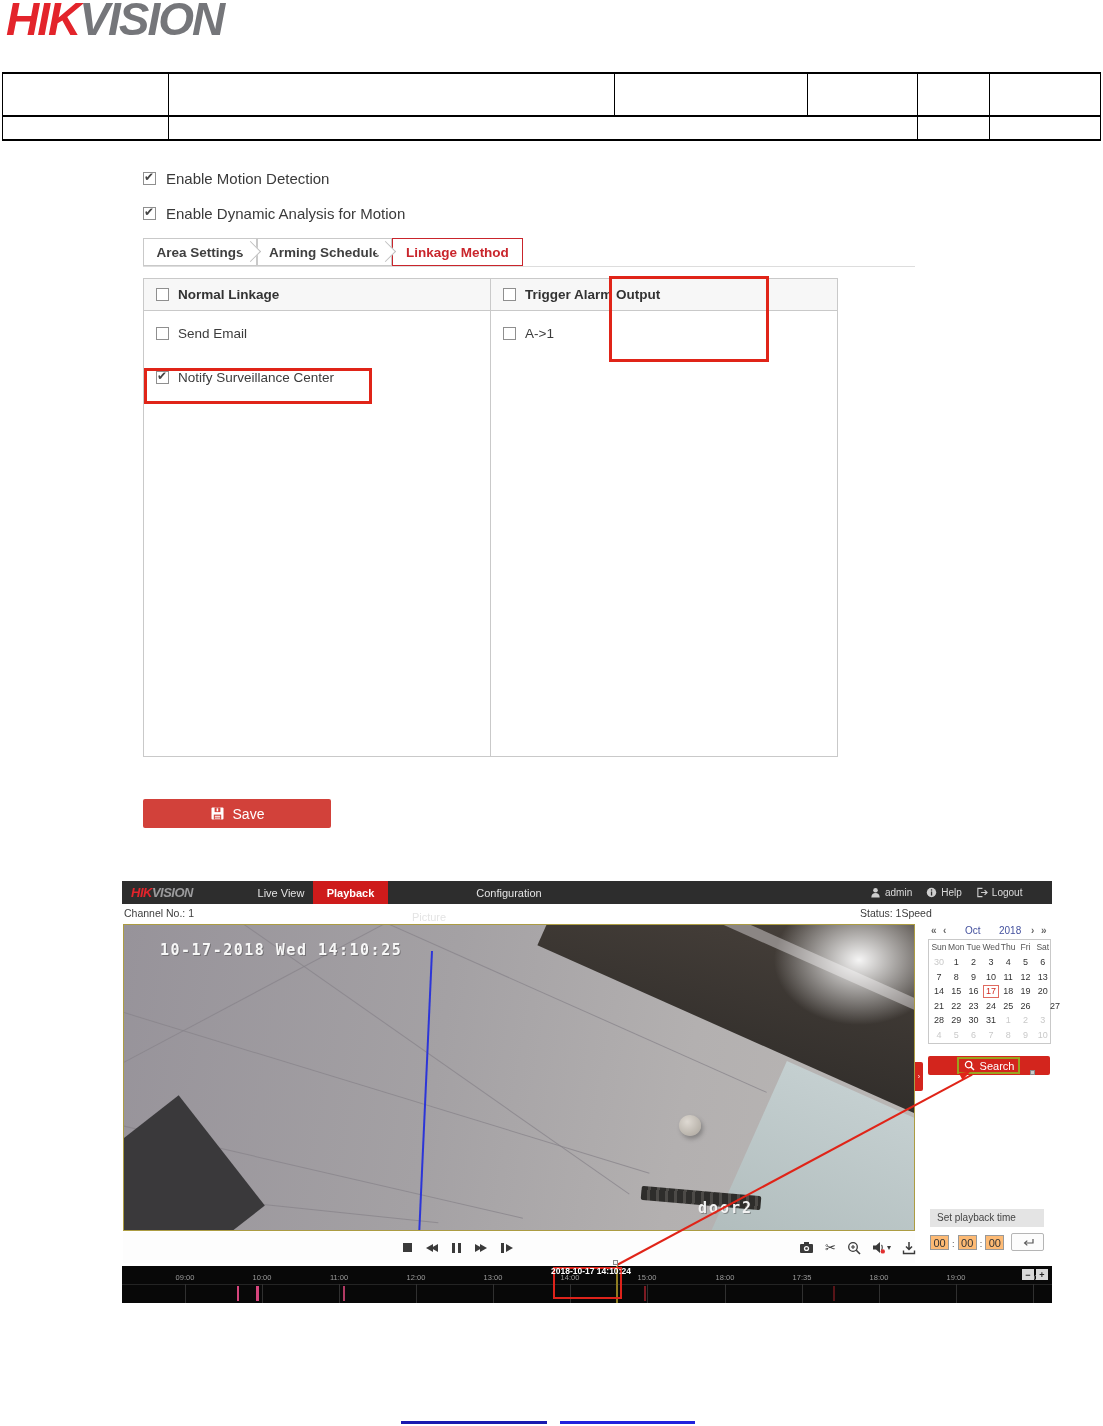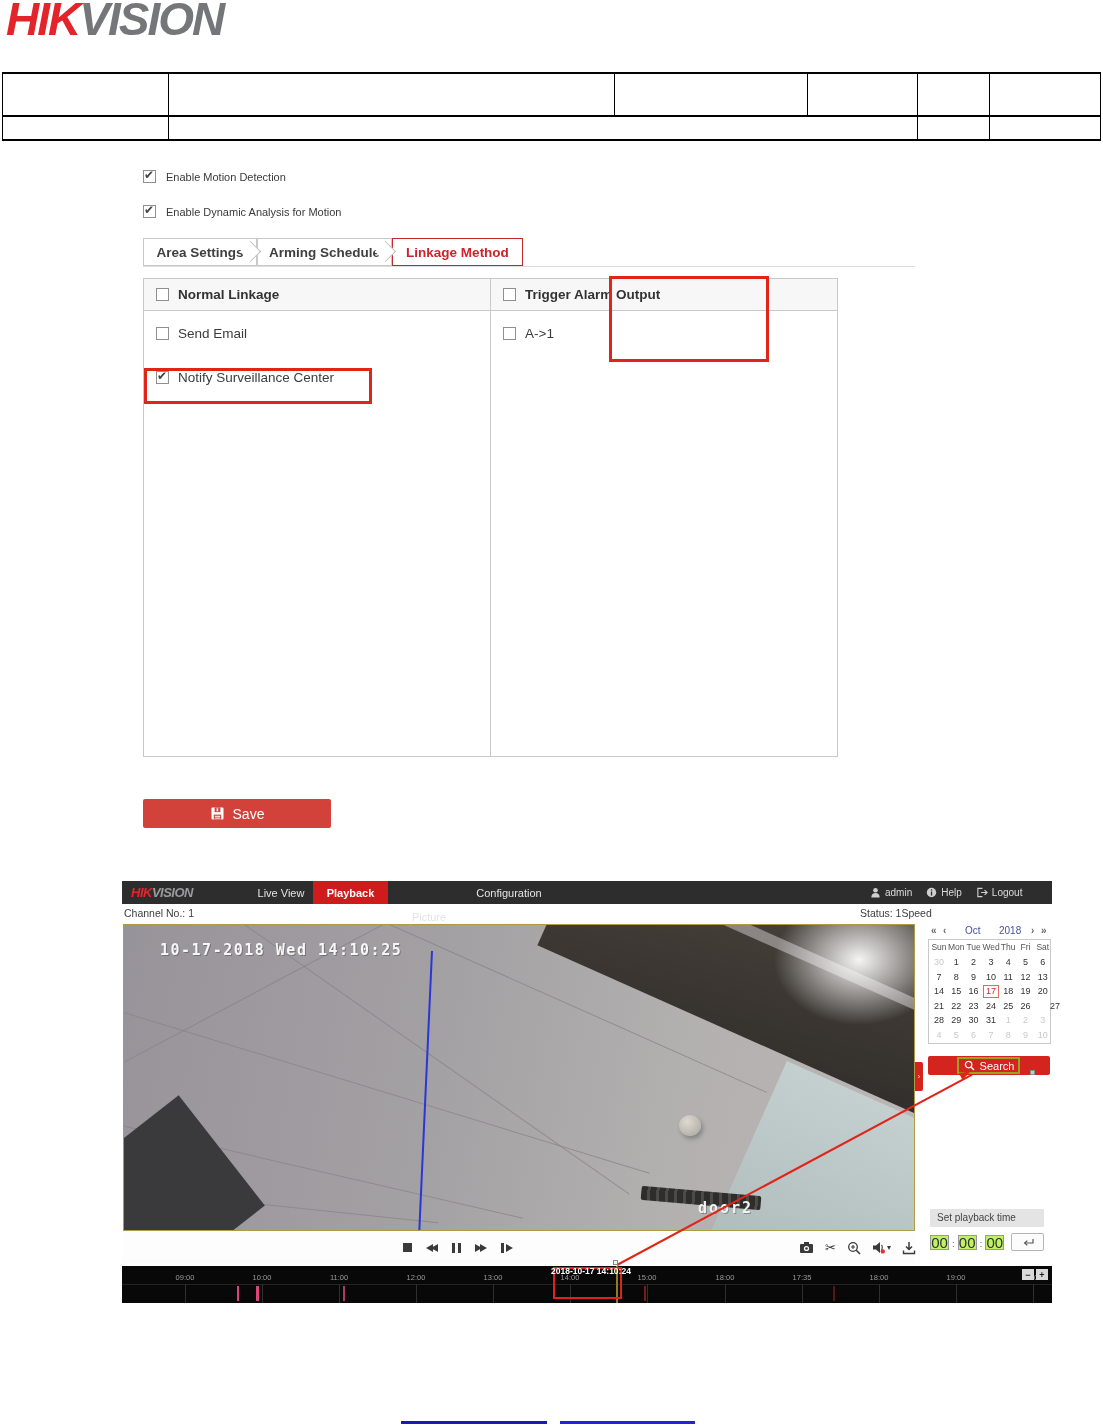--- a/index.html
+++ b/index.html
@@ -10,21 +10,21 @@
 .logo{position:absolute;left:6px;top:-8px;font-size:46px;font-weight:bold;font-style:italic;letter-spacing:-2px;white-space:nowrap}
 .logo .hik{color:#e3242b}.logo .vision{color:#75767a}
 .doc-table{position:absolute;left:2px;top:72px;width:1099px;border:2px solid #000;border-left-width:1px;border-right-width:1px}
 .doc-row{display:flex}
 .doc-row.r1{height:43px;border-bottom:2px solid #000}
 .doc-row.r2{height:22px}
 .doc-cell{border-right:1px solid #000;height:100%}
 .doc-cell:last-child{border-right:none}
 
 
-.cbrow{position:absolute;display:flex;align-items:center;gap:10px;font-size:11px;color:#3a3a3a}
+.cbrow{position:absolute;display:flex;align-items:center;gap:10px;font-size:15px;color:#3a3a3a}
 .cb{position:relative;width:13px;height:13px;border:1px solid #8f8f8f;background:#fff;flex:none;cursor:pointer}
 .cb.checked::after{content:"\2714";position:absolute;left:0;top:-3px;font-size:12px;color:#444}
 .tab{position:absolute;top:238px;height:28px;background:#fff;border:1px solid #c9c9c9;display:flex;align-items:center;justify-content:center;font-size:13.5px;font-weight:bold;color:#3f3f3f;cursor:pointer}
 .tab.active{border-color:#c9252c;color:#c9252c}
 .chev{position:absolute;top:244px;width:15px;height:15px;border-top:1px solid #c0c0c0;border-right:1px solid #c0c0c0;transform:rotate(45deg);background:#fff}
 .tabline{position:absolute;left:143px;top:266px;width:772px;height:1px;background:#ddd}
 #lk-table{position:absolute;left:143px;top:278px;width:695px;height:479px;border:1px solid #c9c9c9;display:flex;background:#fff}
 .lk-col{flex:1;border-right:1px solid #c9c9c9;display:flex;flex-direction:column}
 .lk-col:last-child{border-right:none}
 .lk-header{height:32px;background:#f7f7f7;border-bottom:1px solid #c9c9c9;display:flex;align-items:center;gap:9px;padding-left:12px;font-size:13.5px;font-weight:bold;color:#333}
@@ -89,21 +89,21 @@
 .cal-cell.sel{color:#d02a22;border:1px solid #e06a60;line-height:11px}
 #search-btn{position:absolute;left:806px;top:175px;width:122px;height:19px;background:#d3251d;border-radius:2px;display:flex;align-items:center;justify-content:center;gap:5px;color:#fff;font-size:11px;cursor:pointer}
 .olive-box{position:absolute;left:835px;top:176px;width:63px;height:17px;border:2px solid #9aa31e}
 .anno-handle{position:absolute;left:908px;top:189px;width:5px;height:5px;background:#c9c9c9;border:1px solid #8a8a8a}
 #collapse-tab{position:absolute;left:793px;top:181px;width:8px;height:29px;background:#d3251d;border-radius:0 2px 2px 0;color:#fff;font-size:7px;display:flex;align-items:center;justify-content:center;cursor:pointer}
 #collapse-tab::before{content:"\203A"}
 
 #settime{position:absolute;left:808px;top:328px;width:114px}
 .st-head{height:18px;background:#e4e4e4;font-size:10px;color:#444;line-height:18px;padding-left:7px}
 .st-row{margin-top:6px;display:flex;align-items:center;gap:3px}
-.st-in{width:21px;height:15px;border:1px solid #999;background:#bef264;font-size:15px;color:#333;text-align:center;line-height:14px}
+.st-in{width:21px;height:15px;border:1px solid #999;background:#fdba74;font-size:11px;color:#333;text-align:center;line-height:14px}
 .st-colon::before{content:":";font-size:9px;color:#555}
 .st-enter{width:36px;height:18px;border:1px solid #b5b5b5;border-radius:2px;background:#fcfcfc;display:flex;align-items:center;justify-content:center;cursor:pointer;margin-left:4px}
 
 .red-line{position:absolute;left:495px;top:383px;width:403px;height:2px;background:#e02418;transform:rotate(-28.2deg);transform-origin:0 50%}
 .red-arrowhead{position:absolute;left:838px;top:189px;width:0;height:0;border-left:11px solid #e02418;border-top:4px solid transparent;border-bottom:4px solid transparent;transform:rotate(-28deg)}
 .line-start-marker{position:absolute;left:491px;top:379px;width:5px;height:5px;background:#f5f5f5;border:1px solid #888}
 
 .link-underline{position:absolute;top:1421px;height:3px;cursor:pointer}
 </style>
 </head>

